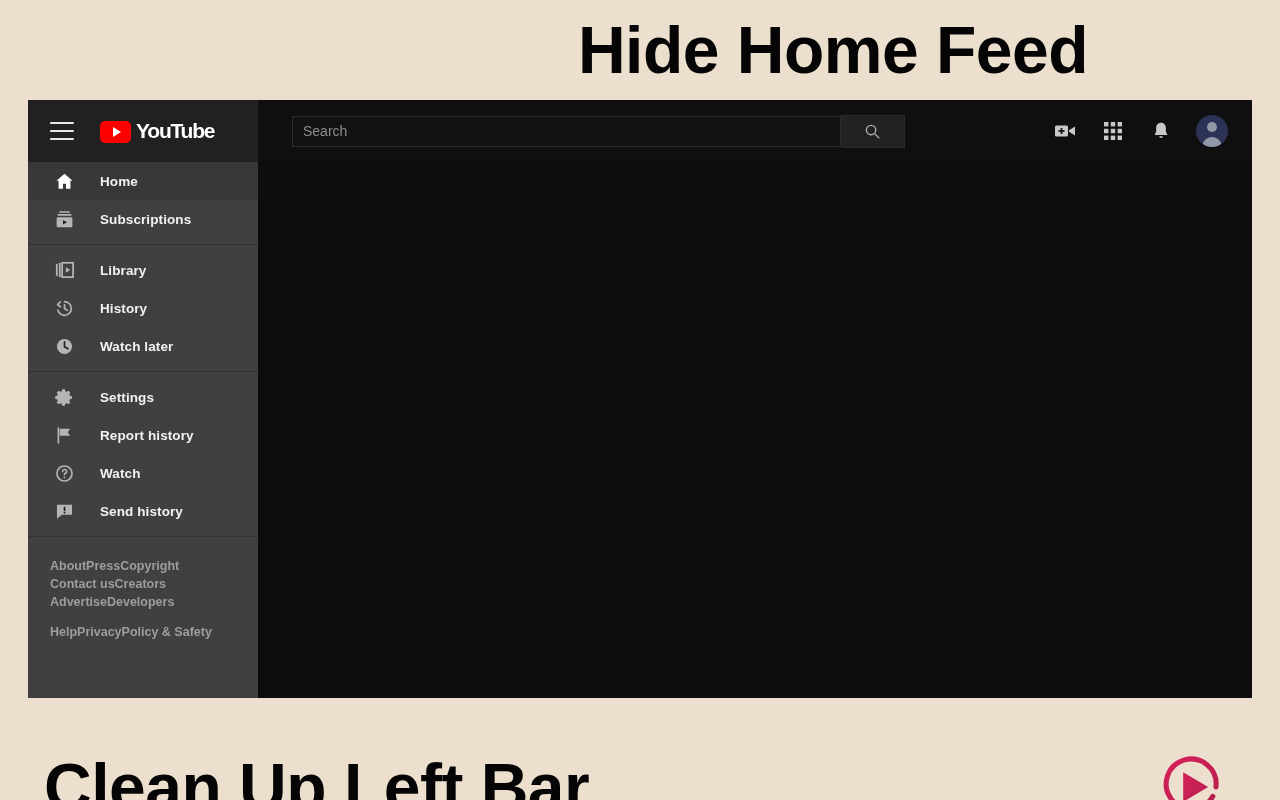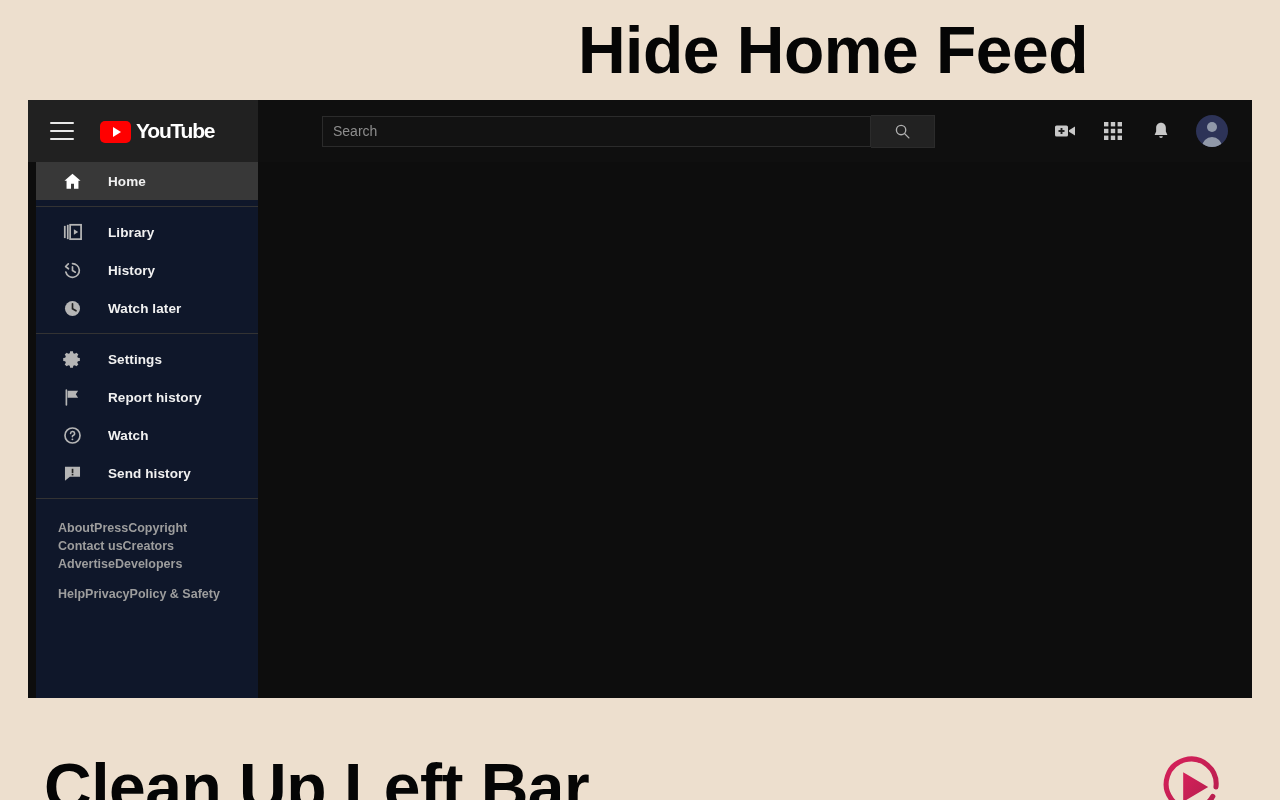--- a/index.html
+++ b/index.html
@@ -58,21 +58,21 @@
   }
   .yt-logo .play-rect .tri {
     width:0; height:0; border-left:8px solid #fff;
     border-top:5px solid transparent; border-bottom:5px solid transparent;
     margin-left:2px;
   }
   .yt-logo .wordmark {
     color:#fff; font-size:21px; font-weight:700; letter-spacing:-1.2px;
   }
 
-  .header-mid { flex:1 1 auto; display:flex; align-items:center; padding-left:64px; }
+  .header-mid { flex:1 1 auto; display:flex; align-items:center; padding-left:34px; }
   .search-box {
     width:549px; height:31px; background:#121212;
     border:1px solid #2b2b2b; display:flex; align-items:center;
     padding-left:10px;
   }
   .search-box .ph { color:#8d8d8d; font-size:14px; }
   .search-btn {
     width:64px; height:33px; background:#222; border:1px solid #2b2b2b;
     border-left:none; display:flex; align-items:center; justify-content:center;
     cursor:pointer;
@@ -89,21 +89,21 @@
     overflow:hidden; position:relative;
   }
   .avatar .head { position:absolute; top:7px; width:10px; height:10px;
                   border-radius:50%; background:#9098a8; }
   .avatar .body { position:absolute; bottom:-1px; width:20px; height:11px;
                   border-radius:10px 10px 0 0; background:#9098a8; }
 
   
   .sidebar {
     position:absolute; left:0; top:62px; width:230px; height:536px;
-    background:#0f172a; overflow:hidden;margin-left:8px;
+    background:#404040; overflow:hidden;
   }
   .nav-group { padding:0; }
   .divider { height:1px; background:#333333; margin:6px 0; }
   .nav-item {
     height:38px; display:flex; align-items:center; padding-left:24px;
     cursor:pointer; color:#e8e8e8;
   }
   .nav-item.active { background:#383838; }
   .nav-item .ico { width:24px; height:24px; flex:0 0 auto;
                    display:flex; align-items:center; justify-content:center;
@@ -202,20 +202,31 @@
 
       <div class="nav-group">
         <div class="nav-item active">
           <span class="ico">
             <svg width="21" height="21" viewBox="0 0 24 24">
                 <path d="M12 3.2 2.8 11h2.4v9.3h5.1v-5.6h3.4v5.6h5.1V11h2.4z" fill="#ffffff"></path>
               </svg>
           </span>
           <span class="lbl">Home</span>
         </div>
+        <div class="nav-item">
+          <span class="ico">
+            <svg width="21" height="21" viewBox="0 0 24 24">
+              <rect x="6" y="2.6" width="12" height="1.8" rx="0.8" fill="#b5b5b5"></rect>
+              <rect x="4" y="5.8" width="16" height="1.8" rx="0.8" fill="#b5b5b5"></rect>
+              <rect x="3" y="9.4" width="18" height="11.5" rx="1.6" fill="#b5b5b5"></rect>
+              <path d="M10.3 12.6 V17.7 L14.8 15.1 Z" fill="#212121"></path>
+            </svg>
+          </span>
+          <span class="lbl">Subscriptions</span>
+        </div>
       </div>
 
       <div class="divider"></div>
 
       <div class="nav-group">
         <div class="nav-item">
           <span class="ico">
             <svg width="21" height="21" viewBox="0 0 24 24">
               <rect x="2.2" y="4.4" width="2" height="14" fill="#b5b5b5"></rect>
               <rect x="5.6" y="3.2" width="2" height="16.4" fill="#b5b5b5"></rect>

